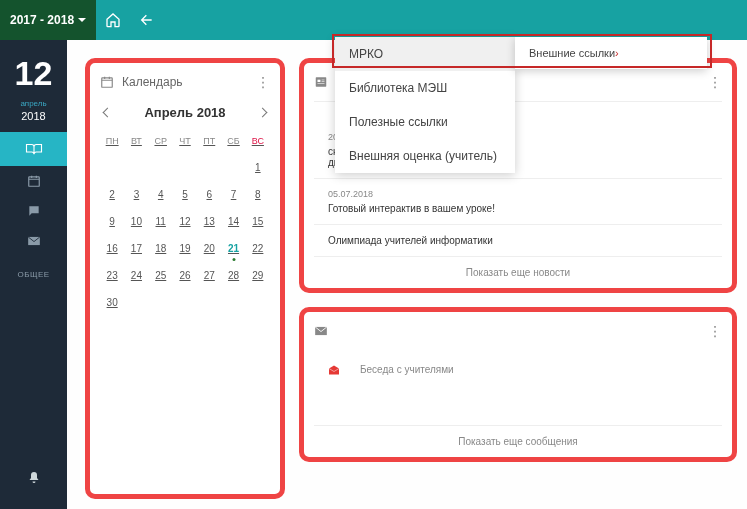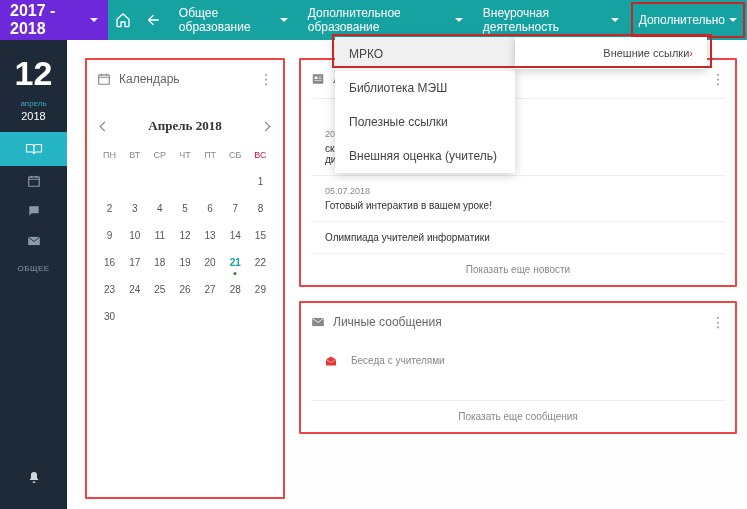--- a/index.html
+++ b/index.html
@@ -12,25 +12,25 @@
     font-size: 11px;
   }
   .topbar {
     height: 40px;
     background: #17a2a2;
     display: flex;
     align-items: stretch;
     color: #fff;
   }
   .year-selector {
-    background: #6d28d9;
+    background: #14532d;
     display: flex;
     align-items: center;
     padding: 0 10px;
-    font-size: 16px;
+    font-size: 12px;
     font-weight: bold;
     gap: 4px;
   }
   .home-btn, .back-btn {
     width: 34px;
     display: flex;
     align-items: center;
     justify-content: center;
   }
   .nav-items { display: flex; align-items: stretch; }
@@ -92,71 +92,71 @@
     width: 100%;
     height: 30px;
     display: flex;
     align-items: center;
     justify-content: center;
     font-size: 14px;
   }
   .side-label {
     font-size: 8px;
     color: #8a9aa8;
-    margin-top: 8px;
+    margin-top: 14px;
     letter-spacing: 0.5px;
   }
   .content {
     flex: 1;
     padding: 18px 10px 10px 18px;
     display: flex;
     gap: 14px;
     background: #fefefe;
     position: relative;
   }
   .card {
     background: #fff;
-    border: 2px solid #ef4444;
-    border-radius: 1px;
+    border: 5px solid #ef4444;
+    border-radius: 10px;
   }
   .calendar-card {
     width: 200px;
     padding: 8px 10px 14px;
   }
   .card-header {
     display: flex;
     align-items: center;
     justify-content: space-between;
     color: #666;
     font-size: 12px;
     height: 22px;
   }
   .ch-left { display: flex; align-items: center; gap: 8px; }
   .dots { font-size: 14px; color: #888; cursor: pointer; }
   .month-nav {
     display: flex;
     align-items: center;
     justify-content: space-between;
     padding: 8px 4px;
-    margin-top: 20px;
-    font-family: Liberation Serif, serif;
+    margin-top: 4px;
   }
   .month-title { font-size: 13px; font-weight: bold; color: #333; }
   .arrow {
     width: 7px; height: 7px;
     border-top: 1.5px solid #777;
     border-right: 1.5px solid #777;
     display: inline-block;
   }
   .arrow.left { transform: rotate(-135deg); }
   .arrow.right { transform: rotate(45deg); }
   .cal-grid {
     width: 100%;
     font-size: 10px;
     color: #555;
+    text-decoration: underline;
   }
   .cal-row { display: flex; }
   .cal-cell {
     flex: 1;
     text-align: center;
     padding: 8px 0;
     position: relative;
   }
   .cal-head .cal-cell { font-size: 9px; color: #888; }
   .cal-head .cal-cell.wknd { color: #d14; }
@@ -201,21 +201,21 @@
     color: #888;
   }
   .msg-card {
     padding: 8px 10px 0;
   }
   .msg-body {
     padding: 22px 14px 30px;
     font-size: 10px;
     color: #333;
   }
-  .msg-line1 { color: #888; margin-bottom: 4px; display: flex; align-items: center; gap: 14px; }
+  .msg-line1 { color: #888; margin-bottom: 20px; display: flex; align-items: center; gap: 20px; }
   
   .dropdown {
     position: absolute;
     top: -3px;
     left: 268px;
     width: 180px;
     background: #fff;
     box-shadow: 0 2px 10px rgba(0,0,0,.2);
     z-index: 50;
   }
@@ -232,21 +232,21 @@
     width: 192px;
     background: #fff;
     box-shadow: 0 2px 10px rgba(0,0,0,.2);
     z-index: 50;
   }
   .sub-item {
     padding: 10px 14px;
     font-size: 11px;
     color: #444;
     display: flex;
-    justify-content: flex-end;
+    justify-content: flex-start;
     border-radius: 13px;
   }
   .red-box {
     position: absolute;
     border: 2px solid #c62828;
     pointer-events: none;
     z-index: 60;
   }
   .red-box.dd { top: -6px; left: 265px; width: 380px; height: 34px; }
   .bell-area {
@@ -266,38 +266,20 @@
   <div class="home-btn">
     <svg width="16" height="16" viewBox="0 0 24 24" fill="none" stroke="#fff" stroke-width="2">
         <path d="M3 11l9-8 9 8v10a1 1 0 0 1-1 1h-5v-7h-6v7H4a1 1 0 0 1-1-1z"></path>
       </svg>
   </div>
   <div class="back-btn">
     <svg width="16" height="16" viewBox="0 0 24 24" fill="none" stroke="#fff" stroke-width="2">
         <path d="M19 12H5m6-7l-7 7 7 7"></path>
       </svg>
   </div>
-  <div class="nav-items">
-    <div class="nav-item">
-      <span>Общее образование</span>
-      <span class="chev-down"></span>
-    </div>
-    <div class="nav-item">
-      <span>Дополнительное образование</span>
-      <span class="chev-down"></span>
-    </div>
-    <div class="nav-item">
-      <span>Внеурочная деятельность</span>
-      <span class="chev-down"></span>
-    </div>
-    <div class="nav-item highlighted">
-      <span>Дополнительно</span>
-      <span class="chev-down"></span>
-    </div>
-  </div>
 </div>
 
 <div class="main">
 
   <div class="sidebar">
     <div class="big-date">12</div>
     <div class="month-small">апрель</div>
     <div class="year-small">2018</div>
     <div class="side-active">
       <svg width="18" height="14" viewBox="0 0 24 18" fill="none" stroke="#fff" stroke-width="1.5">
@@ -464,21 +446,20 @@
         <div class="feed-more">Показать еще новости</div>
       </div>
 
       <div class="card msg-card">
         <div class="card-header">
           <div class="ch-left">
             <svg width="14" height="12" viewBox="0 0 24 18" fill="#888">
                 <path d="M2 2h20v14H2z"></path>
                 <path d="M2 2l10 8 10-8" fill="none" stroke="#fff" stroke-width="1.5"></path>
               </svg>
-            <span>Личные сообщения</span>
           </div>
           <span class="dots">⋮</span>
         </div>
         <div class="msg-body">
           <div class="msg-line1">
             <svg width="12" height="10" viewBox="0 0 24 18" fill="#e53935">
                 <path d="M2 6l10-6 10 6v12H2z"></path>
                 <path d="M2 6l10 6 10-6" fill="none" stroke="#fff"></path>
               </svg>
             <span>Беседа с учителями</span>

